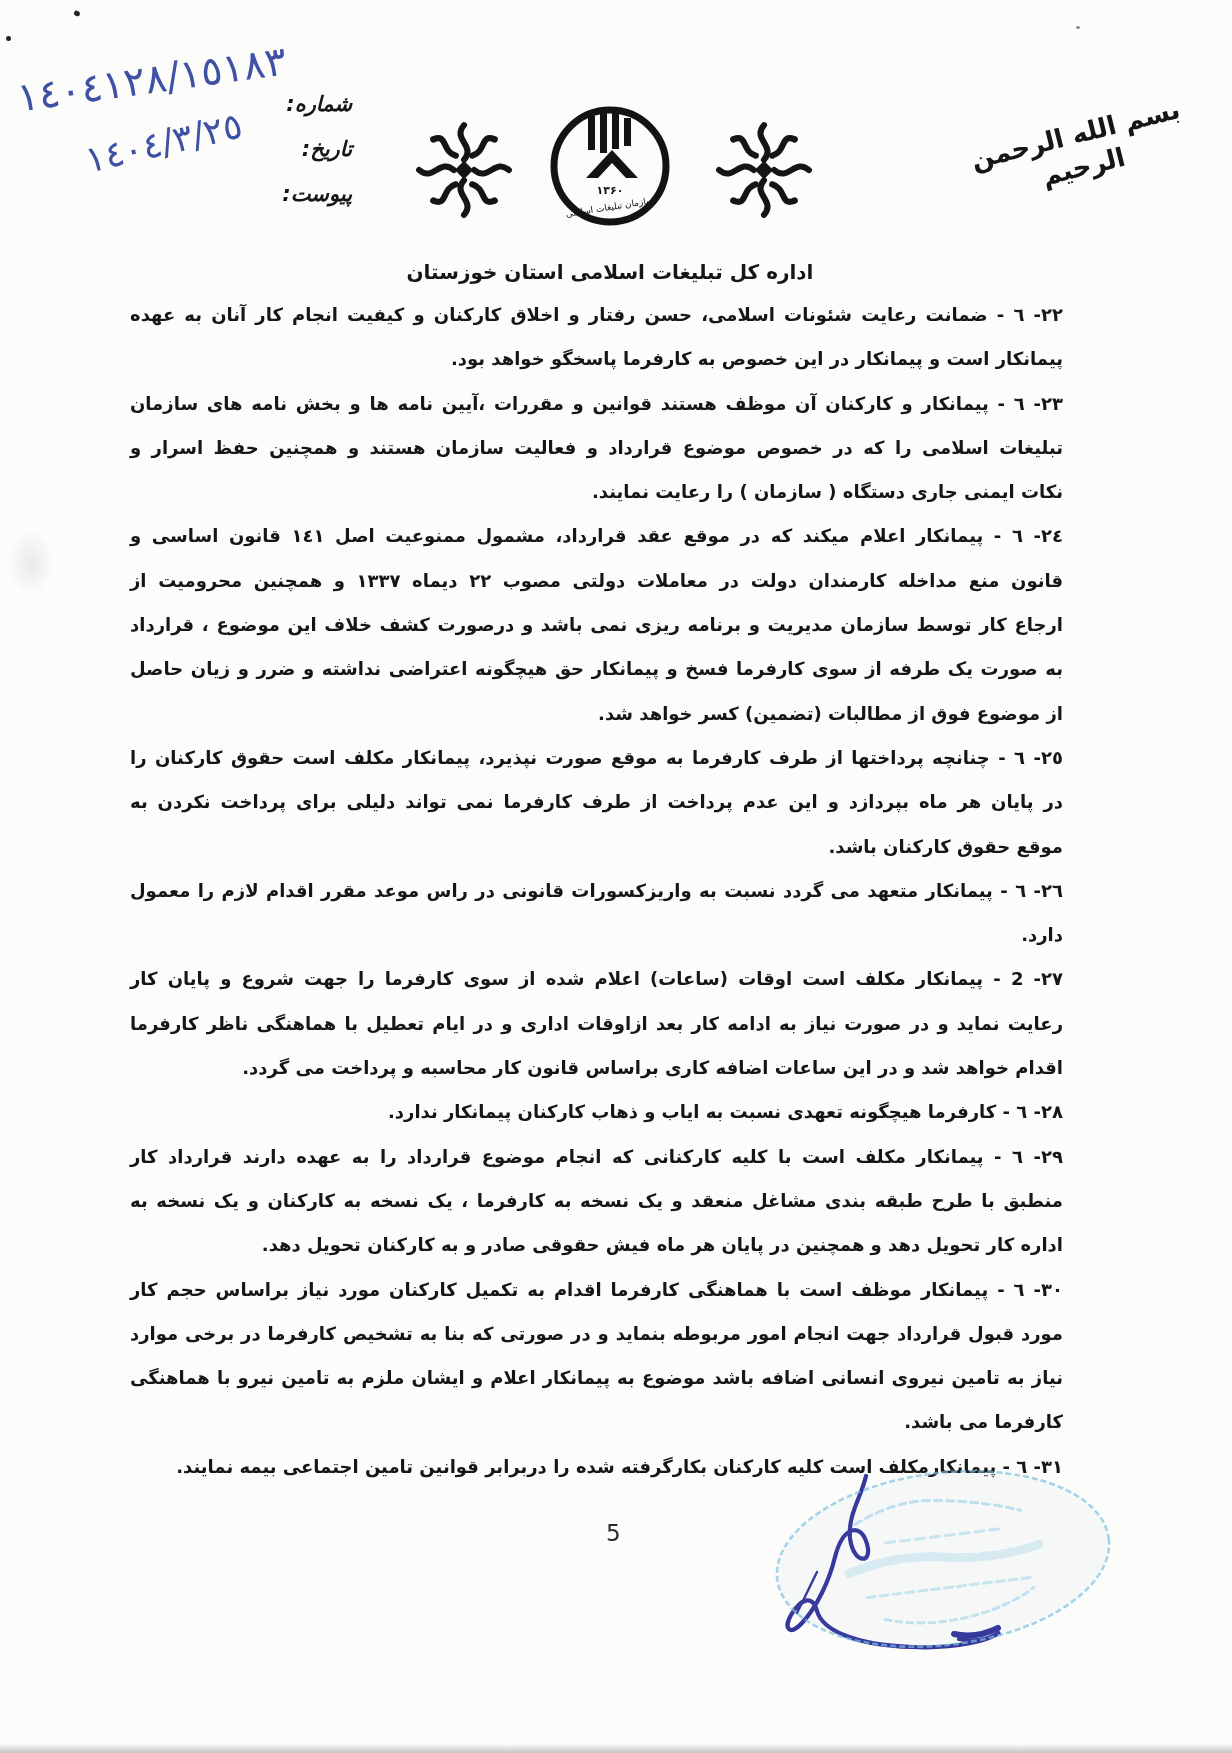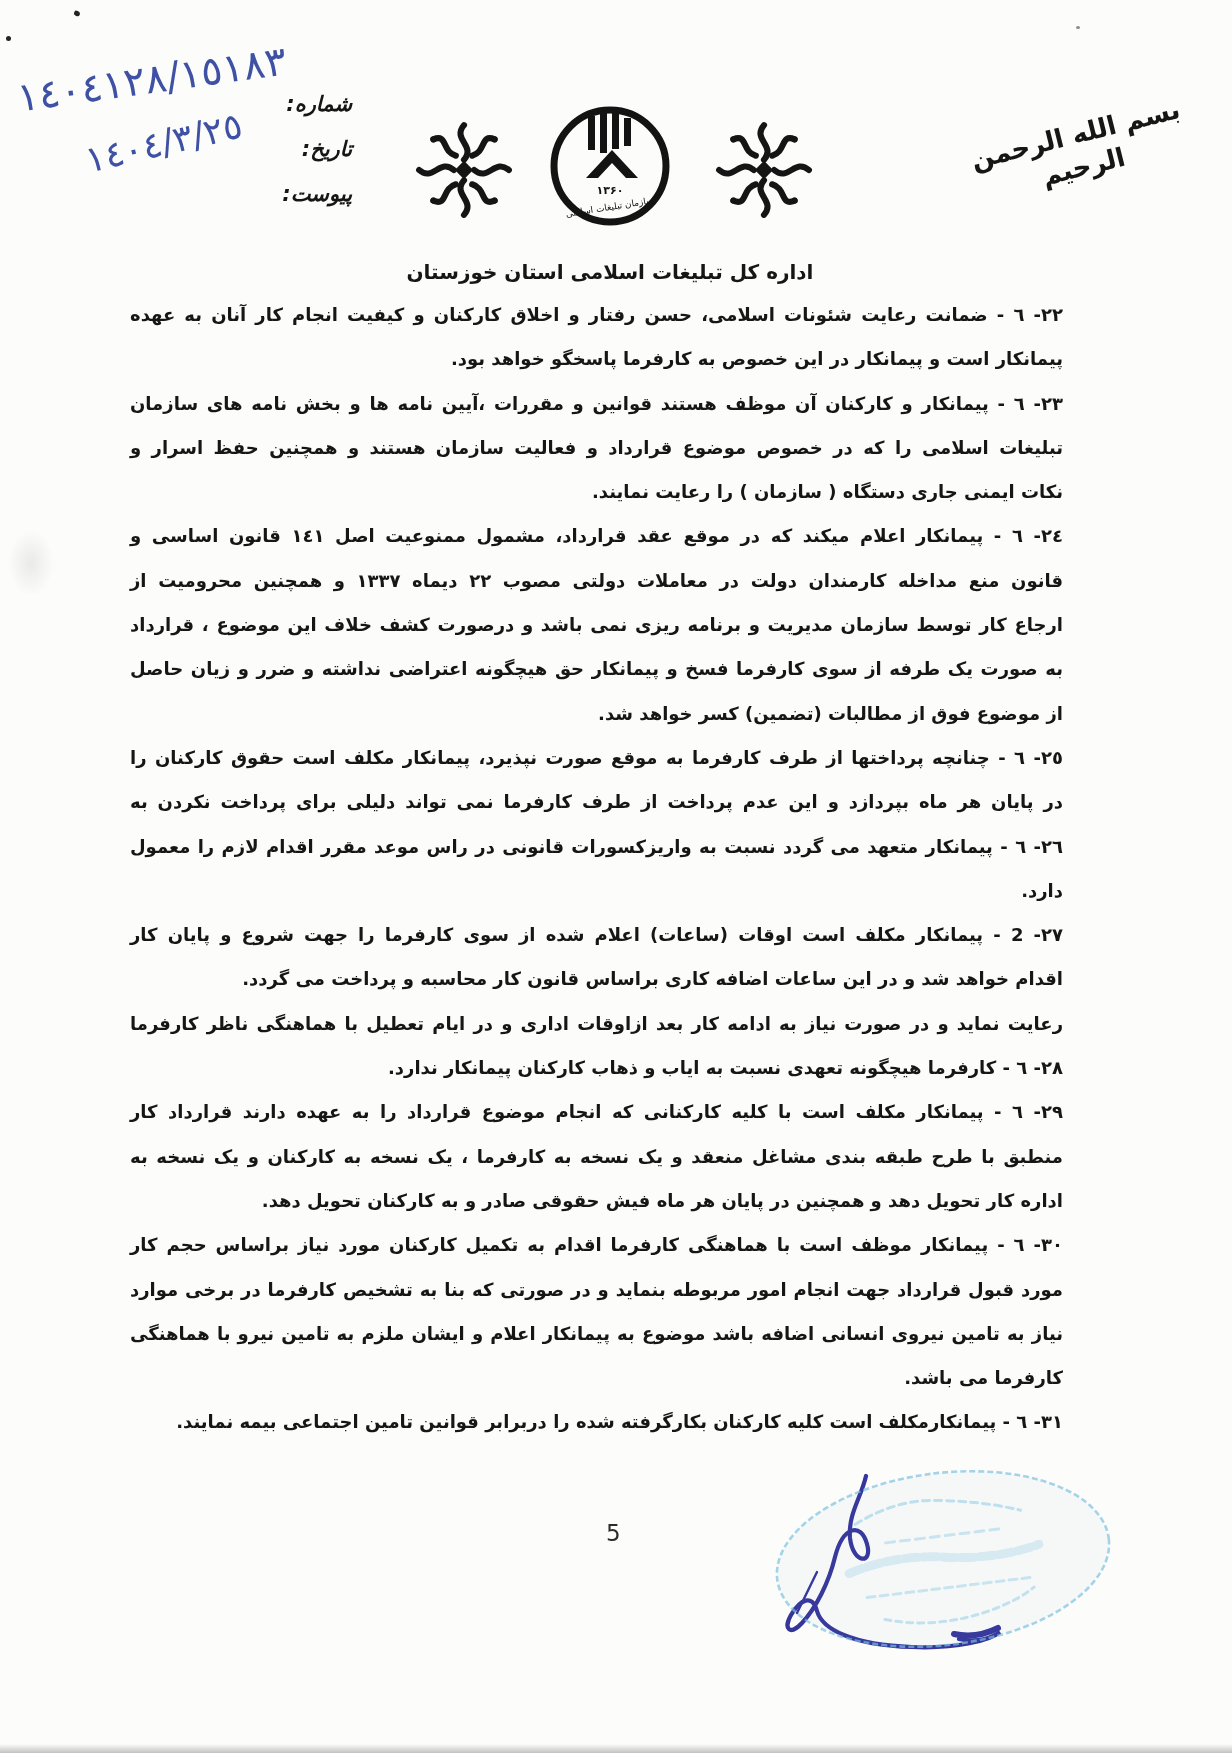--- a/index.html
+++ b/index.html
@@ -132,29 +132,30 @@
       <div>
         <div class="line">٢٤- ٦ - پیمانکار اعلام میکند که در موقع عقد قرارداد، مشمول ممنوعیت اصل ١٤١ قانون اساسی و</div>
         <div class="line">قانون منع مداخله کارمندان دولت در معاملات دولتی مصوب ٢٢ دیماه ١٣٣٧ و همچنین محرومیت از</div>
         <div class="line">ارجاع کار توسط سازمان مدیریت و برنامه ریزی نمی باشد و درصورت کشف خلاف این موضوع ، قرارداد</div>
         <div class="line">به صورت یک طرفه از سوی کارفرما فسخ و پیمانکار حق هیچگونه اعتراضی نداشته و ضرر و زیان حاصل</div>
         <div class="line end">از موضوع فوق از مطالبات (تضمین) کسر خواهد شد.</div>
       </div>
       <div>
         <div class="line">٢٥- ٦ - چنانچه پرداختها از طرف کارفرما به موقع صورت نپذیرد، پیمانکار مکلف است حقوق کارکنان را</div>
         <div class="line">در پایان هر ماه بپردازد و این عدم پرداخت از طرف کارفرما نمی تواند دلیلی برای پرداخت نکردن به</div>
+        <div class="line end">موقع حقوق کارکنان باشد.</div>
       </div>
       <div>
         <div class="line">٢٦- ٦ - پیمانکار متعهد می گردد نسبت به واریزکسورات قانونی در راس موعد مقرر اقدام لازم را معمول</div>
         <div class="line end">دارد.</div>
       </div>
       <div>
         <div class="line">٢٧- 2 - پیمانکار مکلف است اوقات (ساعات) اعلام شده از سوی کارفرما را جهت شروع و پایان کار</div>
+        <div class="line">رعایت نماید و در صورت نیاز به ادامه کار بعد ازاوقات اداری و در ایام تعطیل با هماهنگی ناظر کارفرما</div>
         <div class="line end">اقدام خواهد شد و در این ساعات اضافه کاری براساس قانون کار محاسبه و پرداخت می گردد.</div>
-        <div class="line">رعایت نماید و در صورت نیاز به ادامه کار بعد ازاوقات اداری و در ایام تعطیل با هماهنگی ناظر کارفرما</div>
       </div>
       <div>
         <div class="line end">٢٨- ٦ - کارفرما هیچگونه تعهدی نسبت به ایاب و ذهاب کارکنان پیمانکار ندارد.</div>
       </div>
       <div>
         <div class="line">٢٩- ٦ - پیمانکار مکلف است با کلیه کارکنانی که انجام موضوع قرارداد را به عهده دارند قرارداد کار</div>
         <div class="line">منطبق با طرح طبقه بندی مشاغل منعقد و یک نسخه به کارفرما ، یک نسخه به کارکنان و یک نسخه به</div>
         <div class="line end">اداره کار تحویل دهد و همچنین در پایان هر ماه فیش حقوقی صادر و به کارکنان تحویل دهد.</div>
       </div>
       <div>

